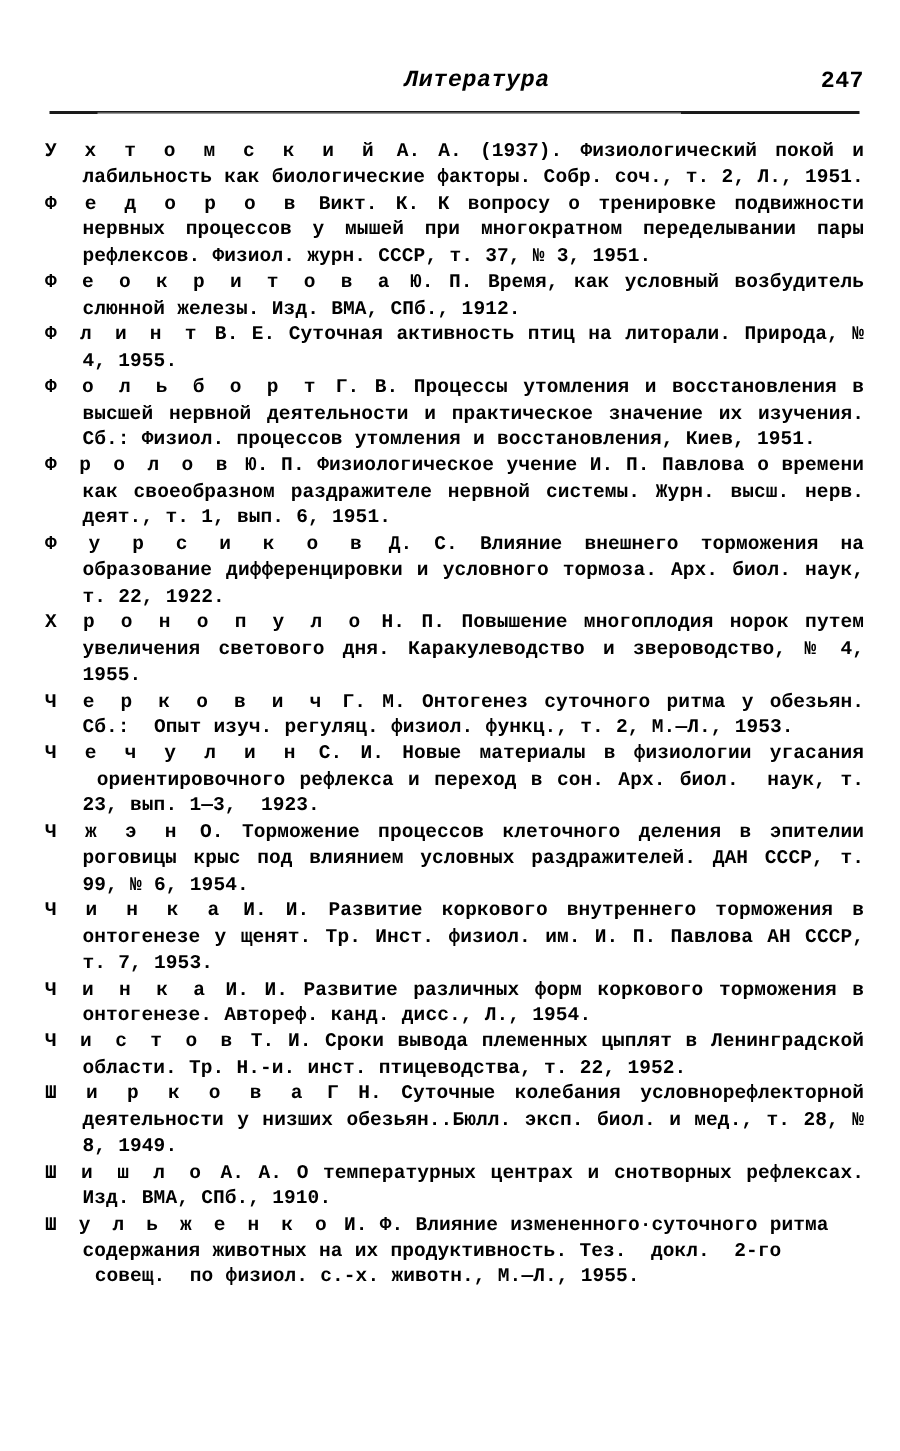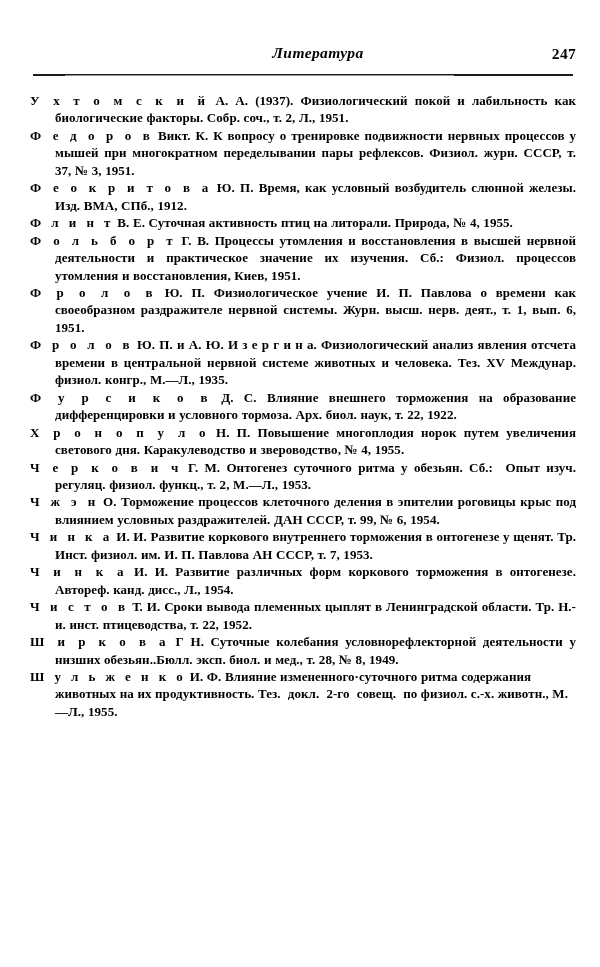--- a/index.html
+++ b/index.html
@@ -6,21 +6,21 @@
     margin: 0;
     padding: 0;
     background: #ffffff;
   }
   .page {
     position: relative;
     width: 600px;
     height: 967px;
     background: #ffffff;
     overflow: hidden;
-    font-family: Liberation Serif, serif;
+    font-family: Liberation Mono, monospace;
     color: #000000;
   }
   .header {
     position: absolute;
     top: 44px;
     left: 36px;
     right: 24px;
     height: 26px;
   }
   .header-title {
@@ -98,25 +98,26 @@
 
   <div class="rule"></div>
 
   <div class="biblio">
       <p class="entry"><span class="surname">У х т о м с к и й</span><span> А. А. (1937). Физиологический покой и лабильность как биологические факторы. Собр. соч., т. 2, Л., 1951.</span></p>
       <p class="entry"><span class="surname">Ф е д о р о в</span><span> Викт. К. К вопросу о тренировке подвижности нервных процессов у мышей при многократном переделывании пары рефлексов. Физиол. журн. СССР, т. 37, № 3, 1951.</span></p>
       <p class="entry"><span class="surname">Ф е о к р и т о в а</span><span> Ю. П. Время, как условный возбудитель слюнной железы. Изд. ВМА, СПб., 1912.</span></p>
       <p class="entry"><span class="surname">Ф л и н т</span><span> В. Е. Суточная активность птиц на литорали. Природа, № 4, 1955.</span></p>
       <p class="entry"><span class="surname">Ф о л ь б о р т</span><span> Г. В. Процессы утомления и восстановления в высшей нервной деятельности и практическое значение их изучения. Сб.: Физиол. процессов утомления и восстановления, Киев, 1951.</span></p>
       <p class="entry"><span class="surname">Ф р о л о в</span><span> Ю. П. Физиологическое учение И. П. Павлова о времени как своеобразном раздражителе нервной системы. Журн. высш. нерв. деят., т. 1, вып. 6, 1951.</span></p>
-      <p class="entry"><span class="surname">Ф р о л о в</span><span> Ю. П. и А. Ю. И з е р г и н а. Физиологический анализ явления отсчета времени в центральной нервной системе животных и человека. Тез. XV Междунар. физиол. конгр., М.—Л., 1935.</span></p>
       <p class="entry"><span class="surname">Ф у р с и к о в</span><span> Д. С. Влияние внешнего торможения на образование дифференцировки и условного тормоза. Арх. биол. наук, т. 22, 1922.</span></p>
       <p class="entry"><span class="surname">Х р о н о п у л о</span><span> Н. П. Повышение многоплодия норок путем увеличения светового дня. Каракулеводство и звероводство, № 4, 1955.</span></p>
       <p class="entry"><span class="surname">Ч е р к о в и ч</span><span> Г. М. Онтогенез суточного ритма у обезьян. Сб.:&nbsp; Опыт изуч. регуляц. физиол. функц., т. 2, М.—Л., 1953.</span></p>
+      <p class="entry"><span class="surname">Ч е ч у л и н</span><span> С. И. Новые материалы в физиологии угасания &nbsp;ориентировочного рефлекса и переход в сон. Арх. биол. &nbsp;наук, т. 23, вып. 1—3, &nbsp;1923.</span></p>
       <p class="entry"><span class="surname">Ч ж э н</span><span> О. Торможение процессов клеточного деления в эпителии роговицы крыс под влиянием условных раздражителей. ДАН СССР, т. 99, № 6, 1954.</span></p>
       <p class="entry"><span class="surname">Ч и н к а</span><span> И. И. Развитие коркового внутреннего торможения в онтогенезе у щенят. Тр. Инст. физиол. им. И. П. Павлова АН СССР, т. 7, 1953.</span></p>
       <p class="entry"><span class="surname">Ч и н к а</span><span> И. И. Развитие различных форм коркового торможения в онтогенезе. Автореф. канд. дисс., Л., 1954.</span></p>
       <p class="entry"><span class="surname">Ч и с т о в</span><span> Т. И. Сроки вывода племенных цыплят в Ленинградской области. Тр. Н.-и. инст. птицеводства, т. 22, 1952.</span></p>
       <p class="entry"><span class="surname">Ш и р к о в а</span><span> Г Н. Суточные колебания условнорефлекторной деятельности у низших обезьян..Бюлл. эксп. биол. и мед., т. 28, № 8, 1949.</span></p>
+      <p class="entry"><span class="surname">Ш и ш л о</span><span> А. А. О температурных центрах и снотворных рефлексах. Изд. ВМА, СПб., 1910.</span></p>
       <p class="entry"><span class="surname">Ш у л ь ж е н к о</span><span> И. Ф. Влияние измененного·суточного ритма содержания животных на их продуктивность. Тез. &nbsp;докл. &nbsp;2-го &nbsp;совещ. &nbsp;по физиол. с.-х. животн., М.—Л., 1955.</span></p>
     </div>
 
 </div>
 
 </body></html>

